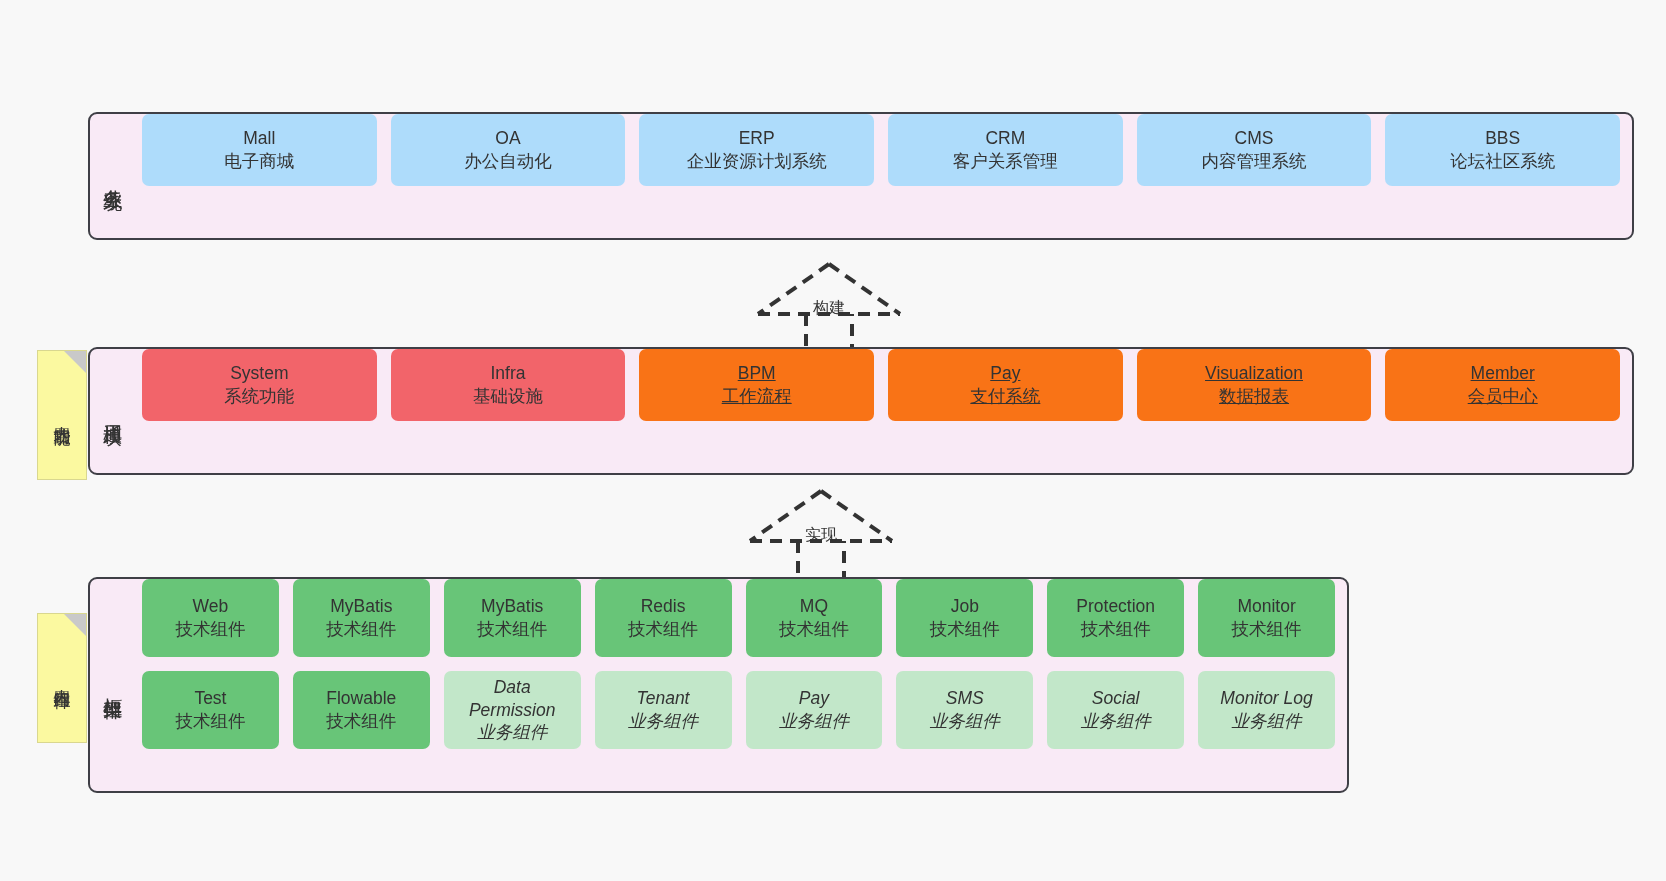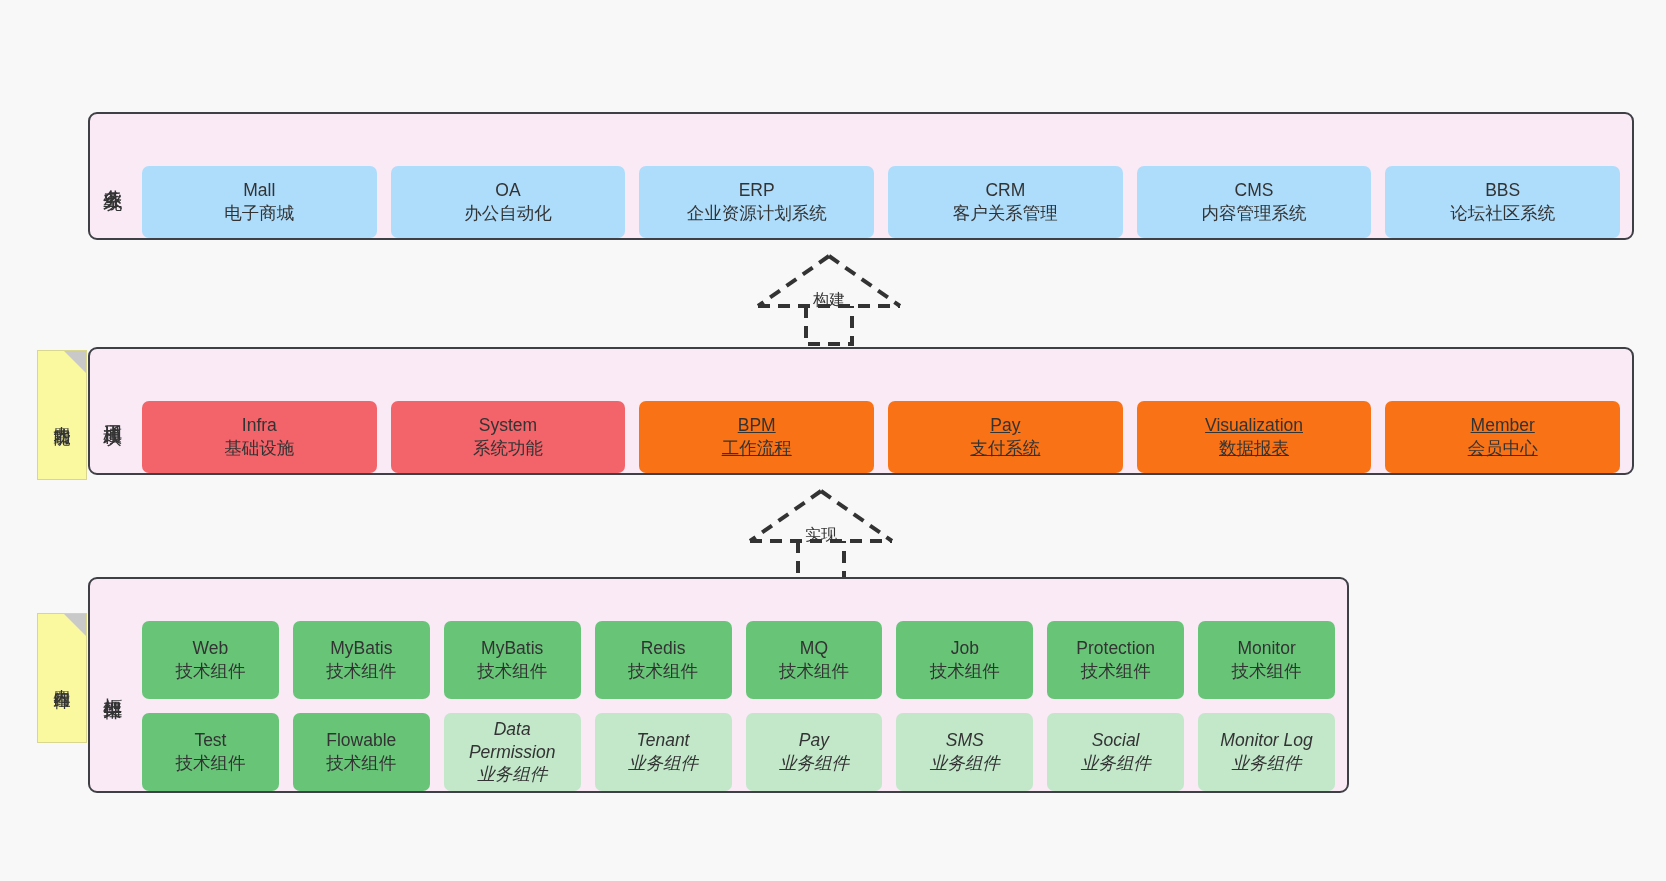--- a/index.html
+++ b/index.html
@@ -44,21 +44,21 @@
     writing-mode: vertical-rl;
     text-orientation: upright;
     color: #333;
     white-space: pre;
   }
 
   .layer-body {
     flex: 1 1 auto;
     display: flex;
     flex-direction: column;
-    justify-content: flex-end;
+    justify-content: flex-start;
     padding: 0 12px 0 6px;
     gap: 14px;
   }
 
   .row {
     display: flex;
     gap: 14px;
     justify-content: space-between;
   }
 
@@ -132,21 +132,21 @@
   .arrow svg { display: block; }
   .arrow .arrow-label {
     position: absolute;
     left: 0;
     right: 0;
     top: 38px;
     text-align: center;
     font-size: 16px;
     color: #333;
   }
-  #arrow-build   { left: 754px; top: 252px; }
+  #arrow-build   { left: 754px; top: 260px; }
   #arrow-realize { left: 746px; top: 487px; }
 </style>
 </head>
 <body>
 
 <div class="canvas">
 
   <div class="layer" id="layer-business">
     <div class="layer-title">业务系统</div>
     <div class="layer-body">
@@ -187,26 +187,26 @@
       <path d="M52 54 L52 92 L98 92 L98 54" fill="none" stroke="#333" stroke-width="4" stroke-dasharray="12 8"></path>
     </svg>
     <div class="arrow-label">构建</div>
   </div>
 
   <div class="layer" id="layer-common">
     <div class="layer-title">通用模块</div>
     <div class="layer-body">
       <div class="row">
         <div class="card c-red">
+          <span class="t1">System</span>
+          <span class="t2">系统功能</span>
+        </div>
+        <div class="card c-red">
           <span class="t1">Infra</span>
           <span class="t2">基础设施</span>
-        </div>
-        <div class="card c-red">
-          <span class="t1">System</span>
-          <span class="t2">系统功能</span>
         </div>
         <div class="card c-pink">
           <span class="t1">BPM</span>
           <span class="t2">工作流程</span>
         </div>
         <div class="card c-pink">
           <span class="t1">Pay</span>
           <span class="t2">支付系统</span>
         </div>
         <div class="card c-pink">

